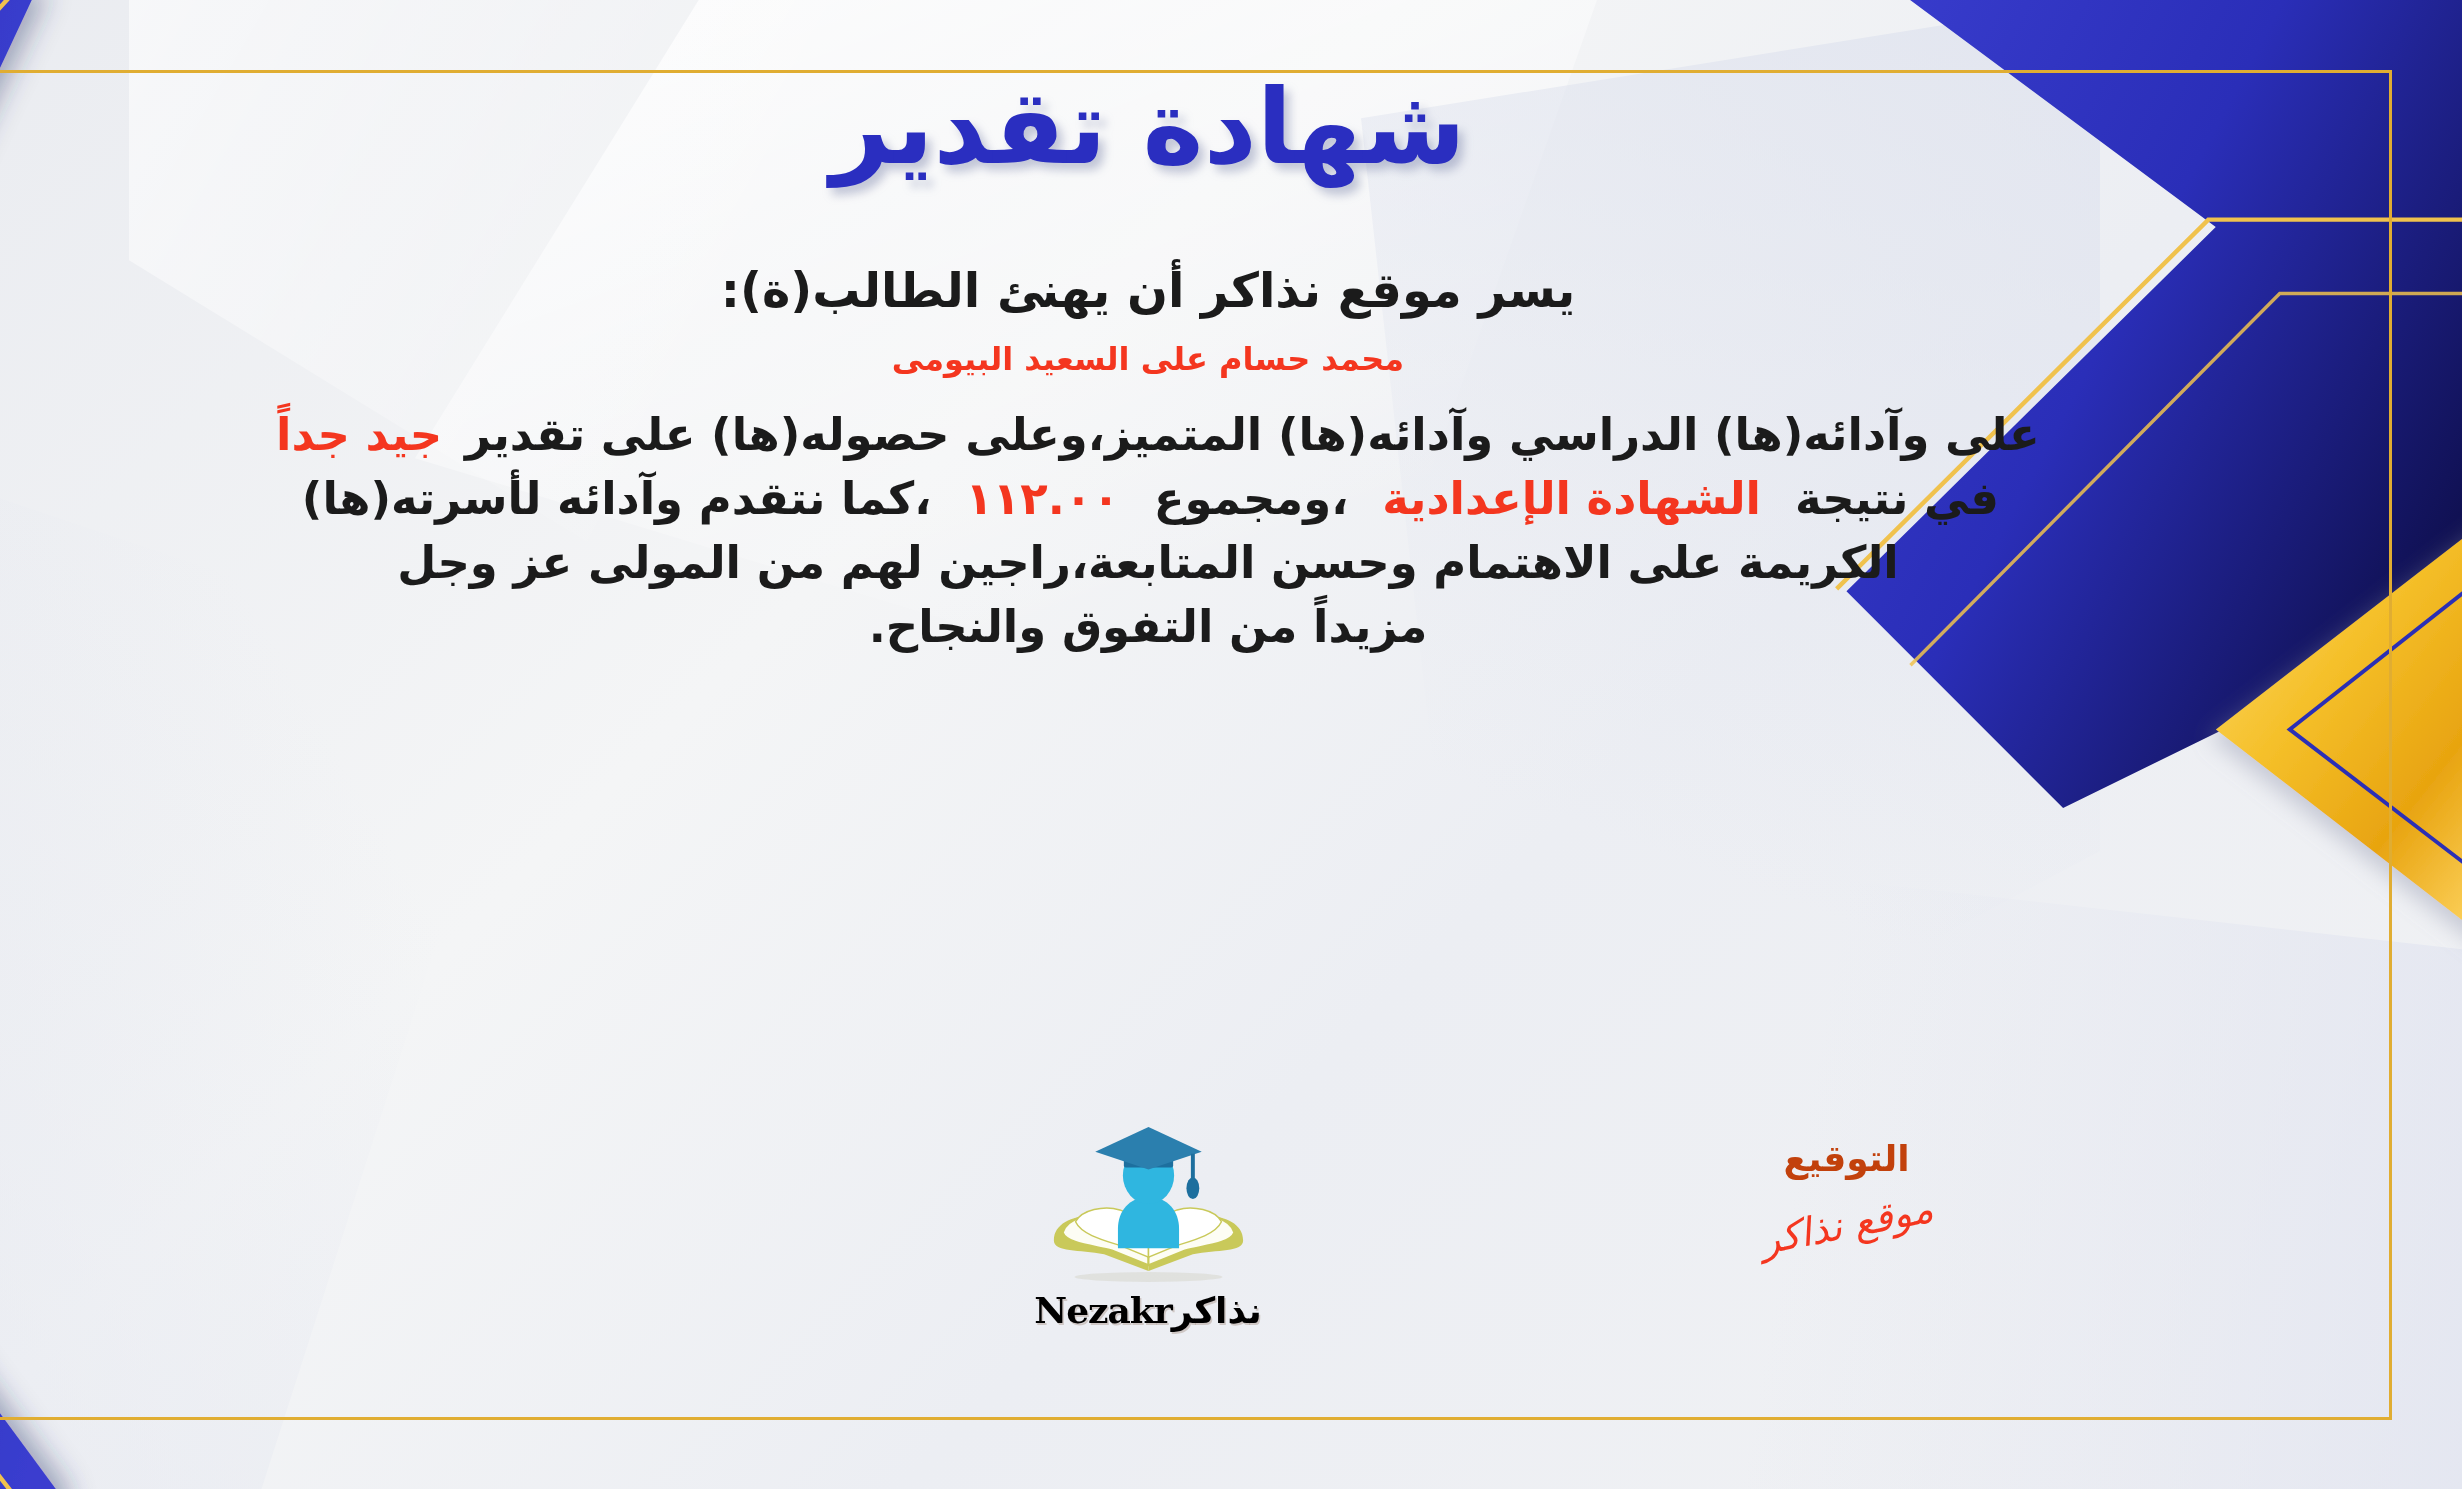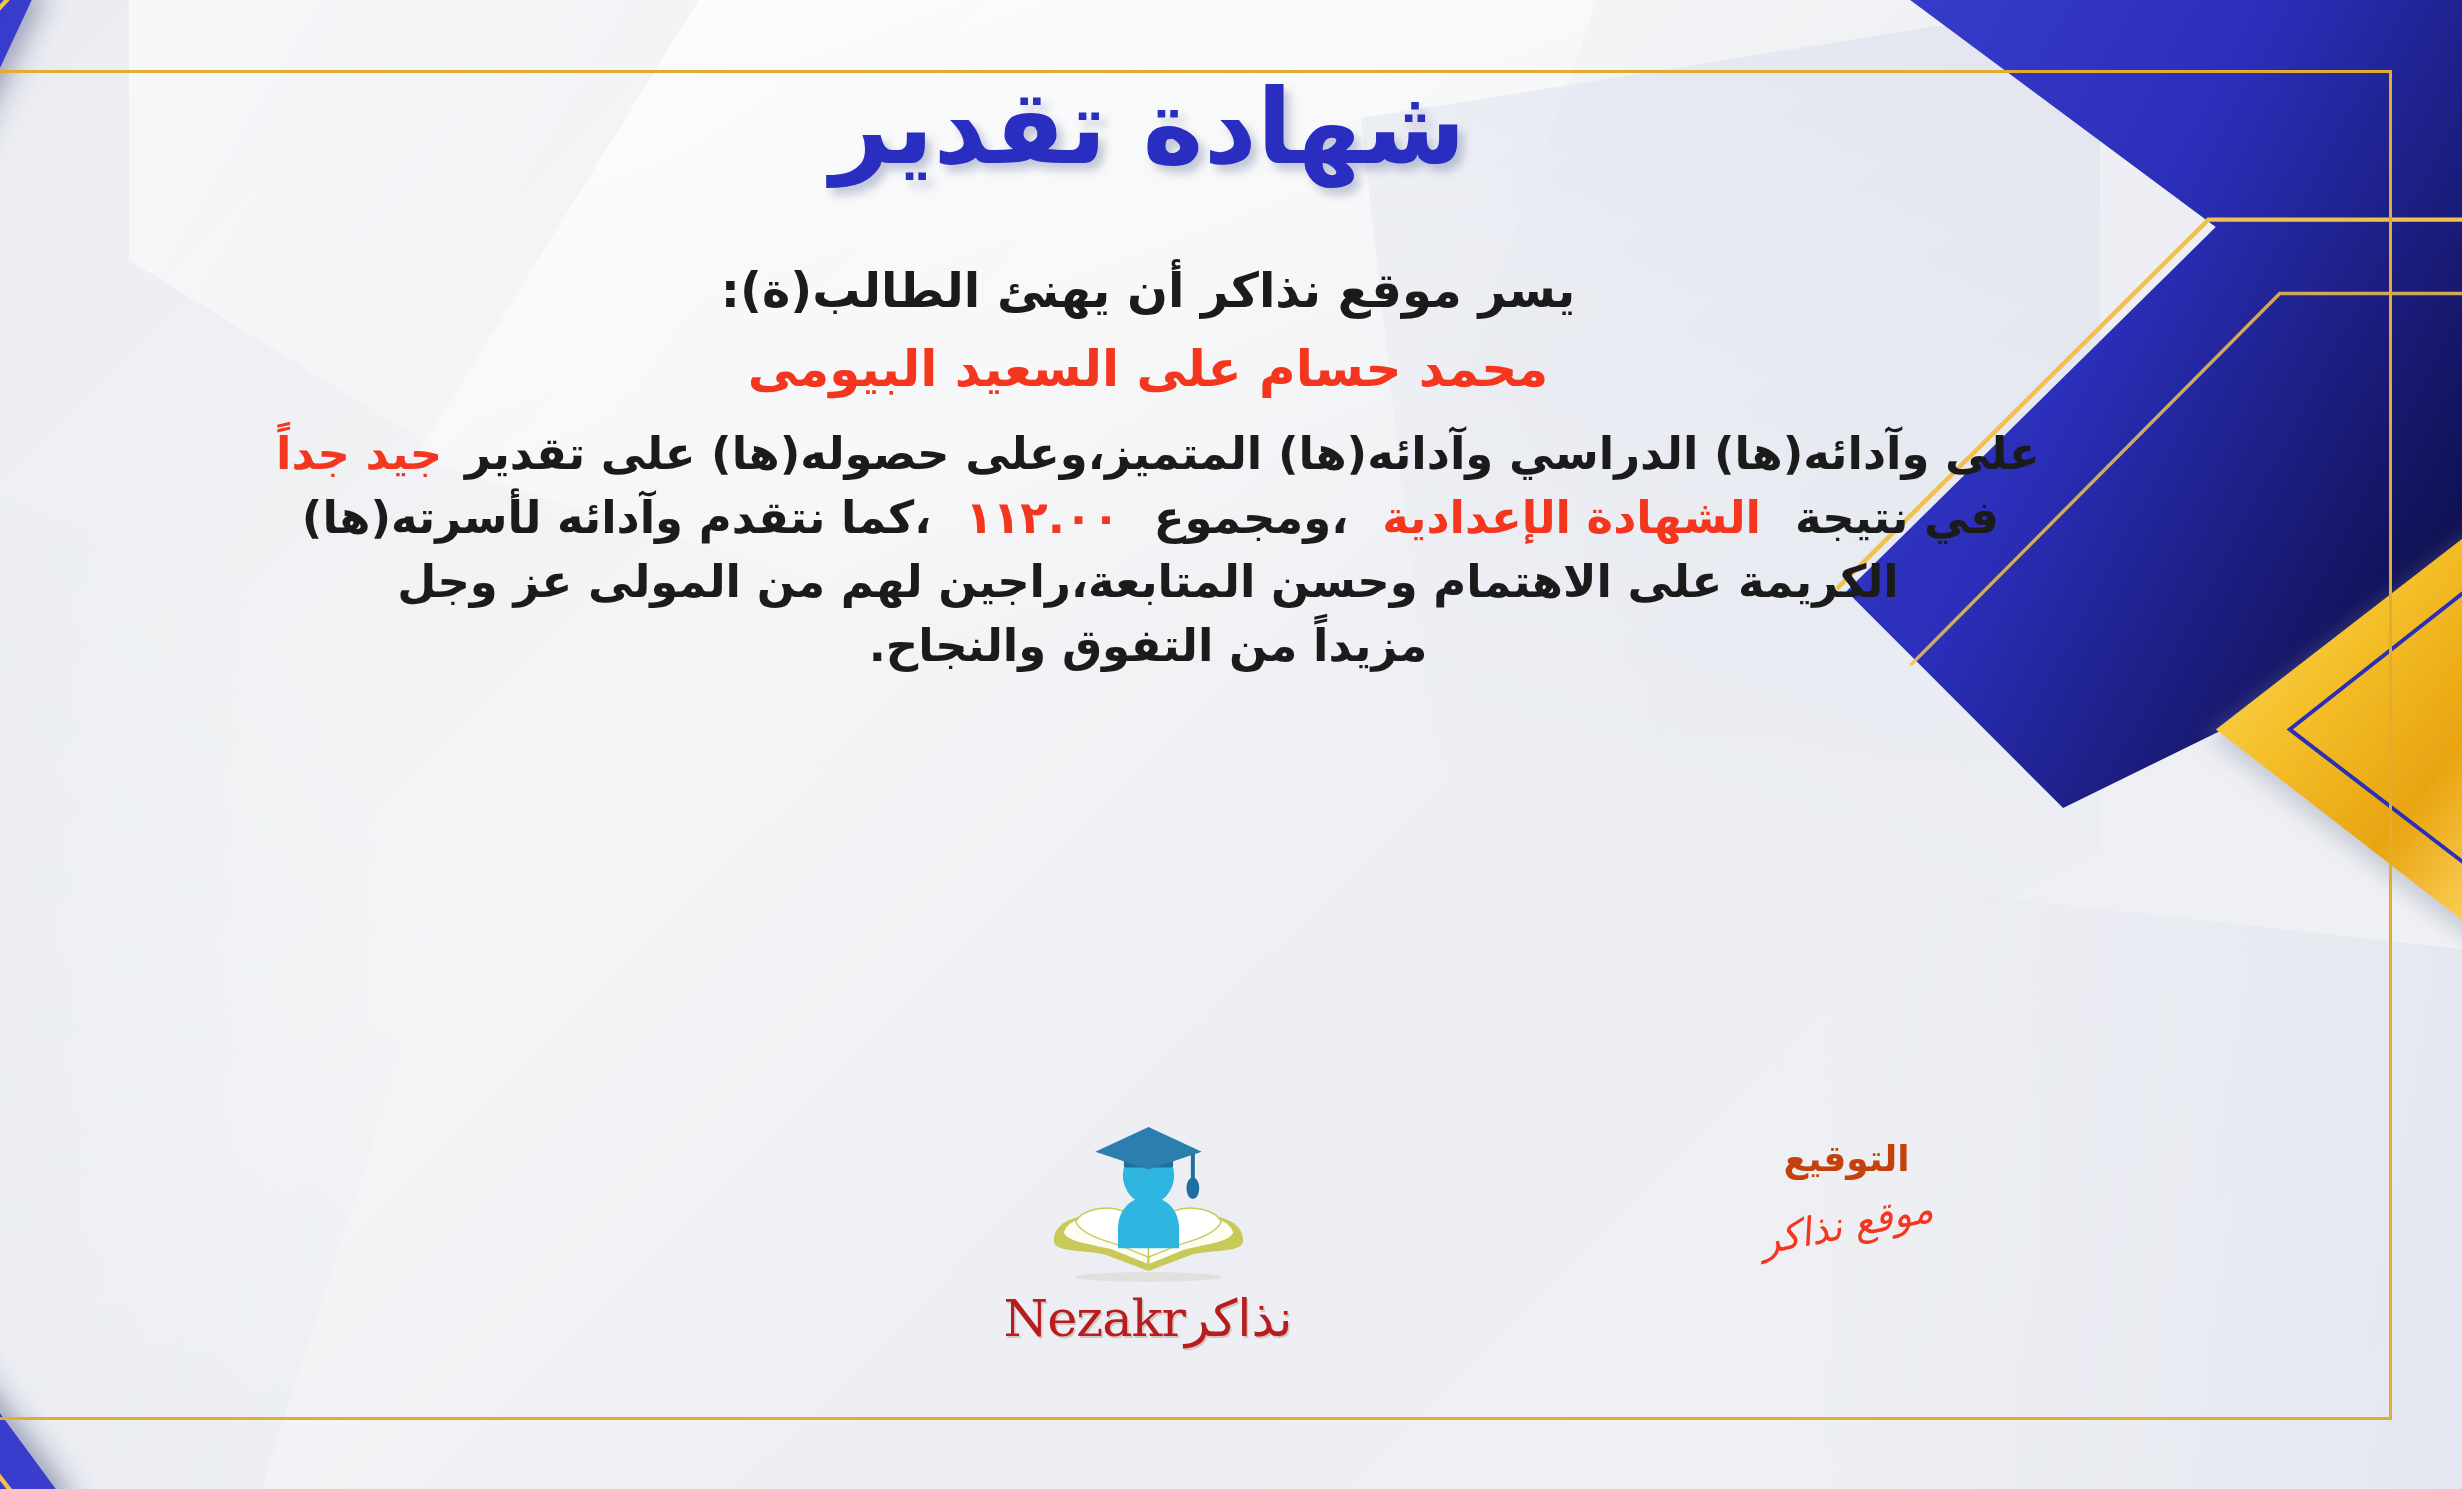--- a/index.html
+++ b/index.html
@@ -93,21 +93,21 @@
     white-space: nowrap;
   }
   .greeting {
     margin-top: 53px;
     font-size: 48px;
     font-weight: 700;
     letter-spacing: -0.5px;
   }
   .student-name {
     margin-top: 27.6px;
-    font-size: 50px;
+    font-size: 32px;
     font-weight: 700;
     color: #f4361f;
     letter-spacing: -0.5px;
   }
   .body-block {
     margin-top: 26.6px;
     width: 2487px;
     text-align: center;
   }
   .body-line {
@@ -155,23 +155,23 @@
   .logo-block {
     position: absolute;
     left: 0; right: 0;
     top: -9.8px;
     display: flex;
     flex-direction: column;
     align-items: center;
   }
   .logo-text {
     margin-top: 3px;
-    font-size: 51px;
-    font-weight: 400;
-    color: #b91c1c;
+    font-size: 36px;
+    font-weight: 700;
+    color: #000000;
     letter-spacing: -1px;
     direction: rtl;
     text-shadow: 1.5px 1.5px 0 rgba(120,85,60,.25);
   }
   .logo-text .latin { font-family: "DejaVu Serif", "Liberation Serif", serif; }
 </style>
 </head>
 <body>
 
 <div id="certificate">

